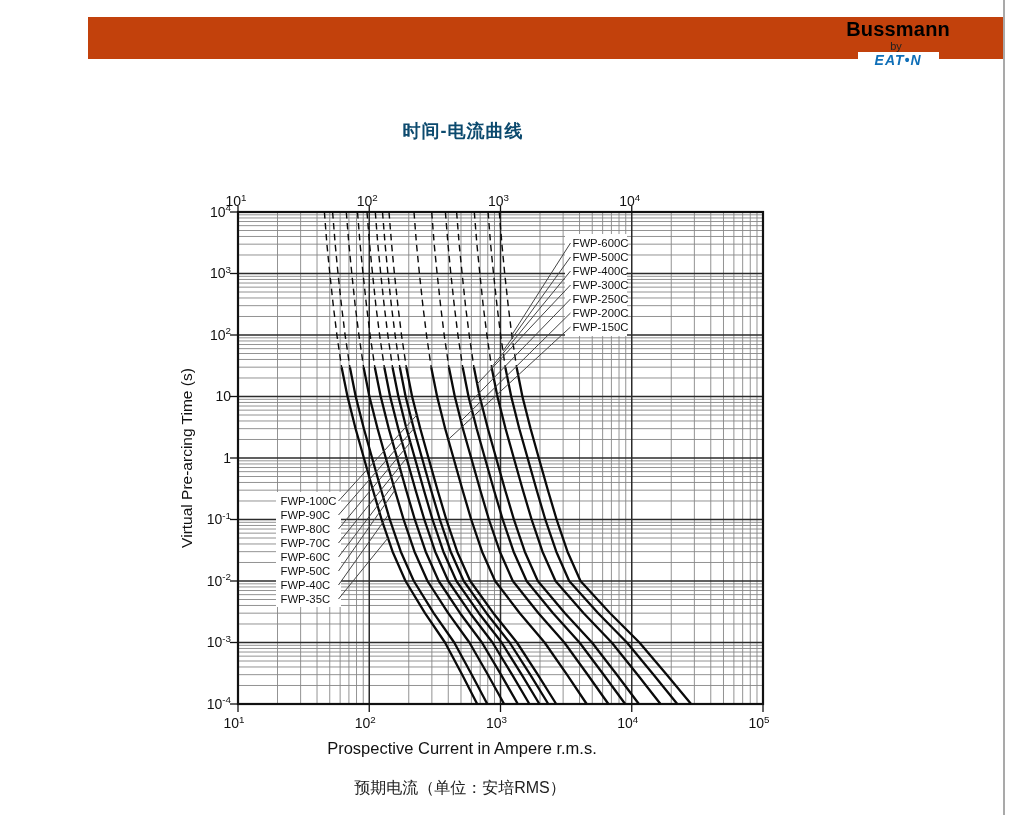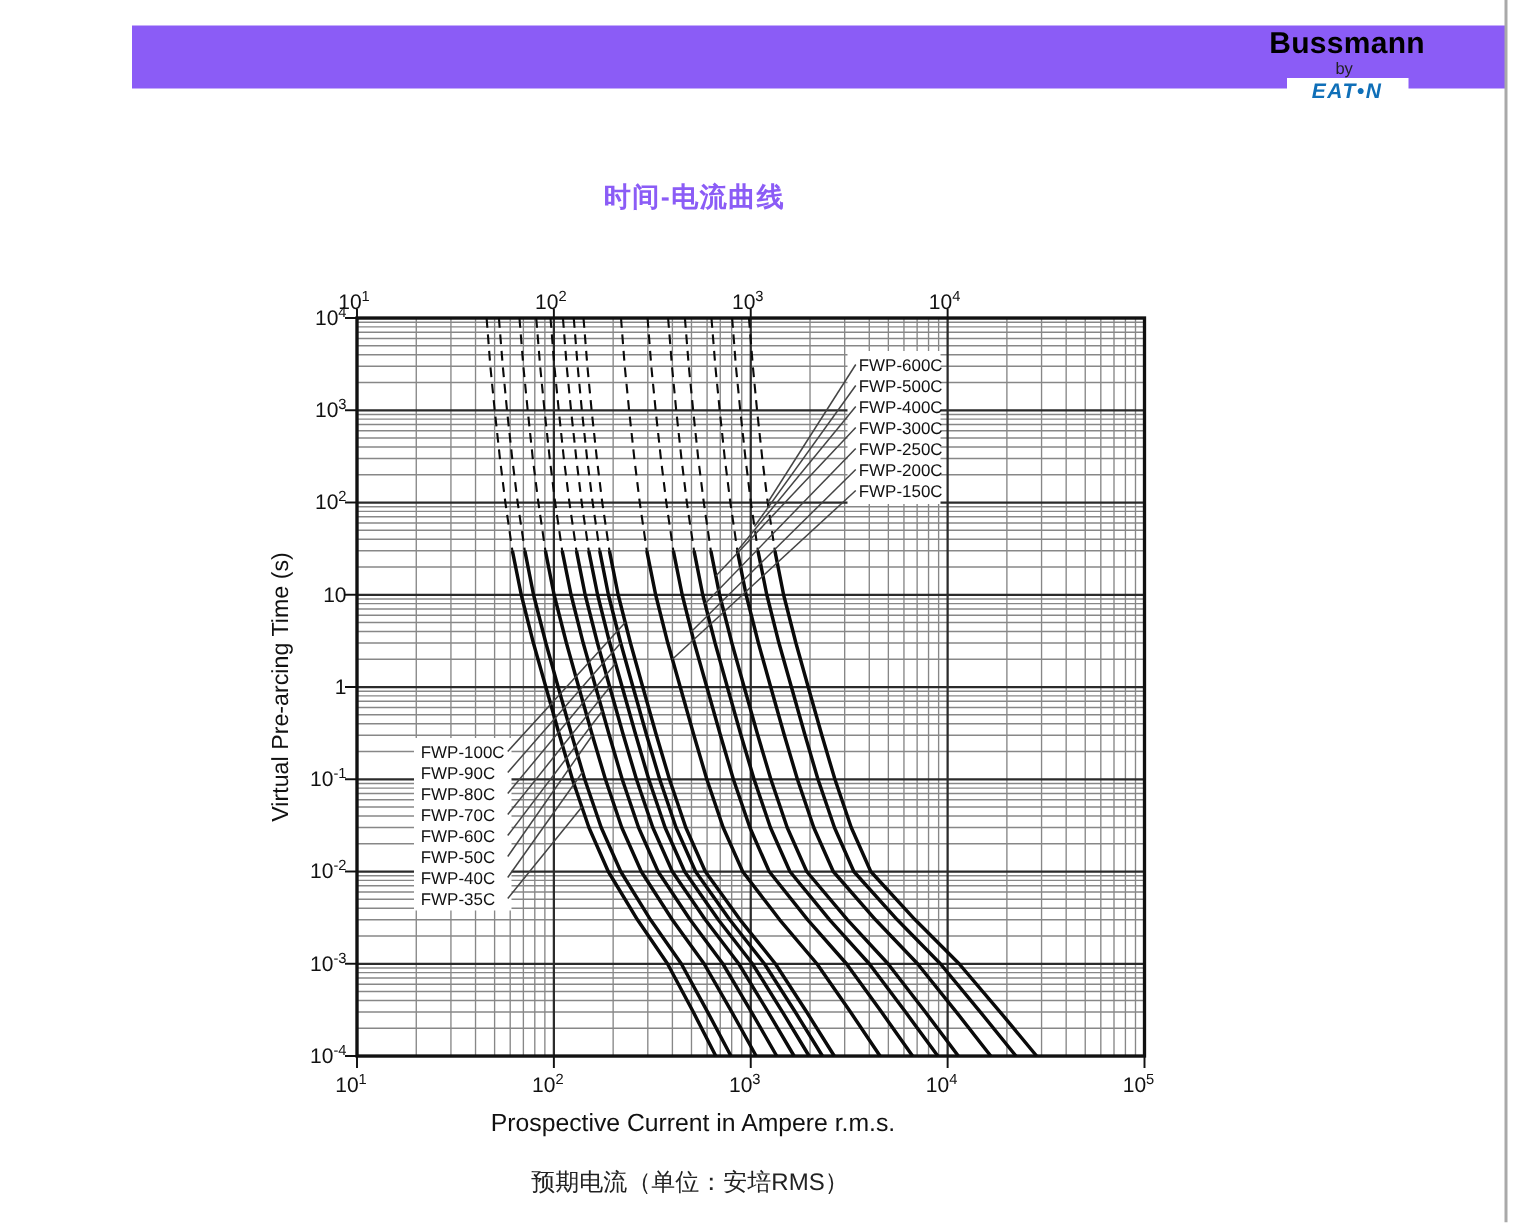--- a/index.html
+++ b/index.html
@@ -7,31 +7,31 @@
        font-family:"Liberation Sans",sans-serif;}
   .page{position:absolute;inset:0;background:#fff;}
   .header-bar{position:absolute;left:88px;top:17px;width:916px;height:42px;}
   .brand-block{position:absolute;top:2px;right:54px;text-align:right;}
   .brand-text{font-size:20px;font-weight:bold;color:#000;letter-spacing:.2px;line-height:20px;}
   .byline{display:flex;align-items:center;justify-content:flex-end;margin-top:1px;flex-direction:column;}
   .by-label{font-size:11px;color:#222;margin-right:4px;}
   .eaton-logo{display:inline-block;background:#fff;padding:0 17px;line-height:17px;
               font-weight:bold;font-style:italic;font-size:14px;letter-spacing:1px;}
   .page-title{position:absolute;left:463px;top:119px;transform:translateX(-50%);
-              font-size:18px;font-weight:bold;color:#8b5cf6;white-space:nowrap;letter-spacing:1px;}
+              font-size:18px;font-weight:bold;color:#0c4a6e;white-space:nowrap;letter-spacing:1px;}
   .chart-wrap{position:absolute;left:0;top:0;width:1026px;height:815px;}
   .page-right-border{position:absolute;left:1003px;top:0;width:2px;height:815px;background:#a9a9a9;}
   svg text{font-family:"Liberation Sans",sans-serif;}
 </style>
 </head>
 <body>
 
 <div class="page">
 
-  <div class="header-bar" style="background: #8b5cf6;">
+  <div class="header-bar" style="background: #c2410c;">
     <div class="brand-block">
       <div class="brand-text">Bussmann</div>
       <div class="byline">
         <span class="by-label">by</span>
         <span class="eaton-logo" style="color: rgb(15, 111, 184);">EAT•N</span>
       </div>
     </div>
   </div>
 
   <div class="page-title">时间-电流曲线</div>

